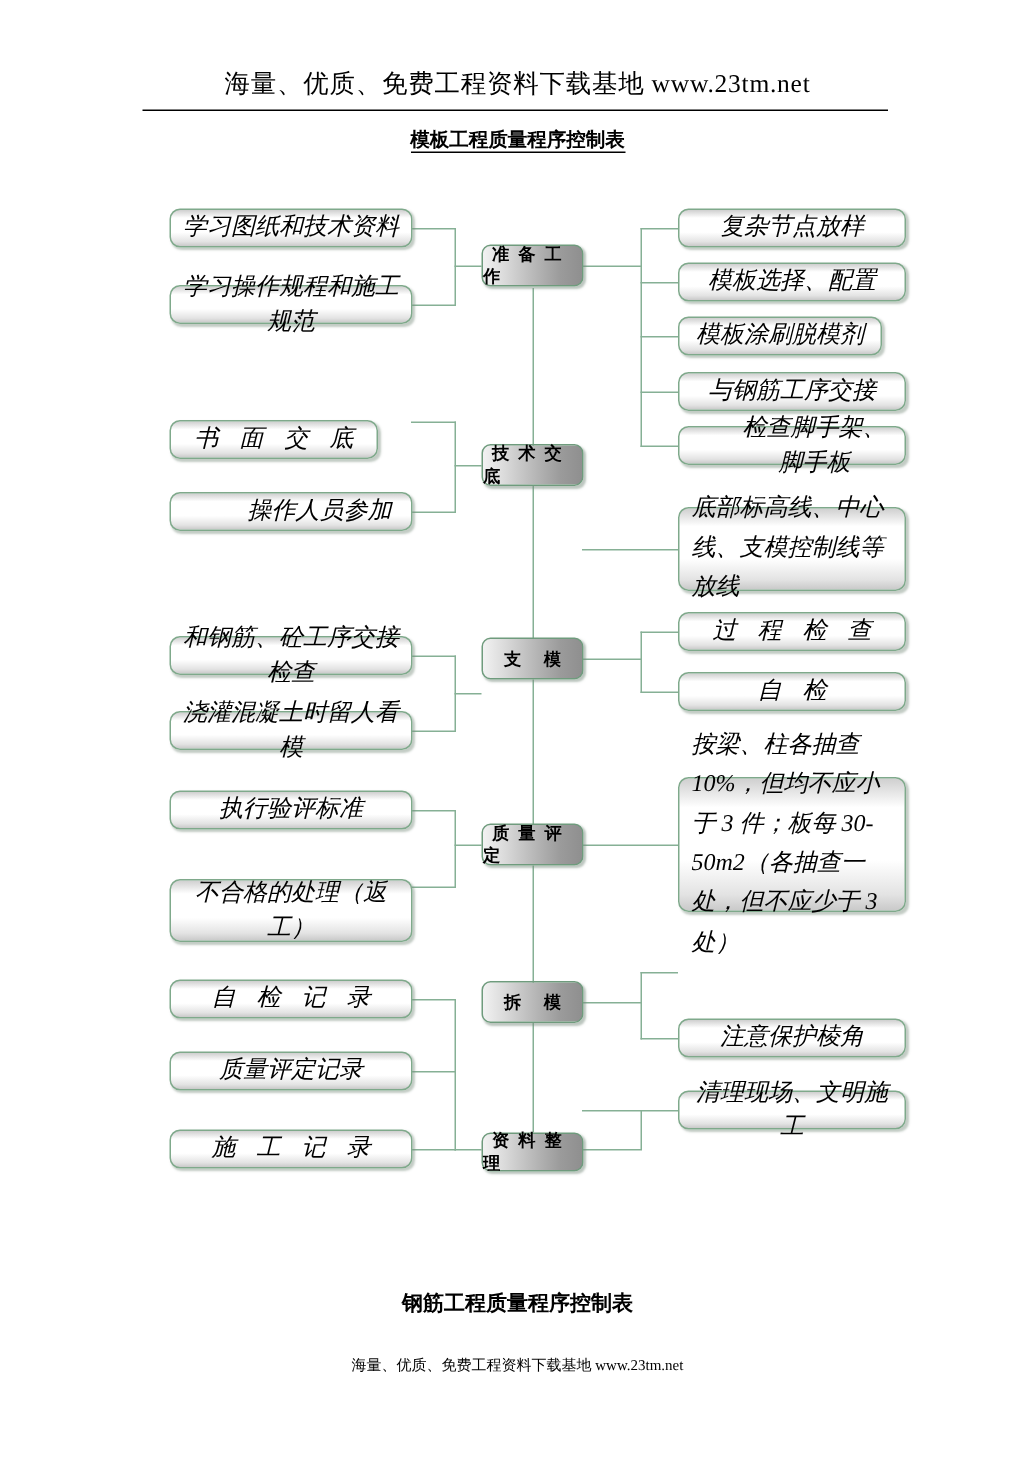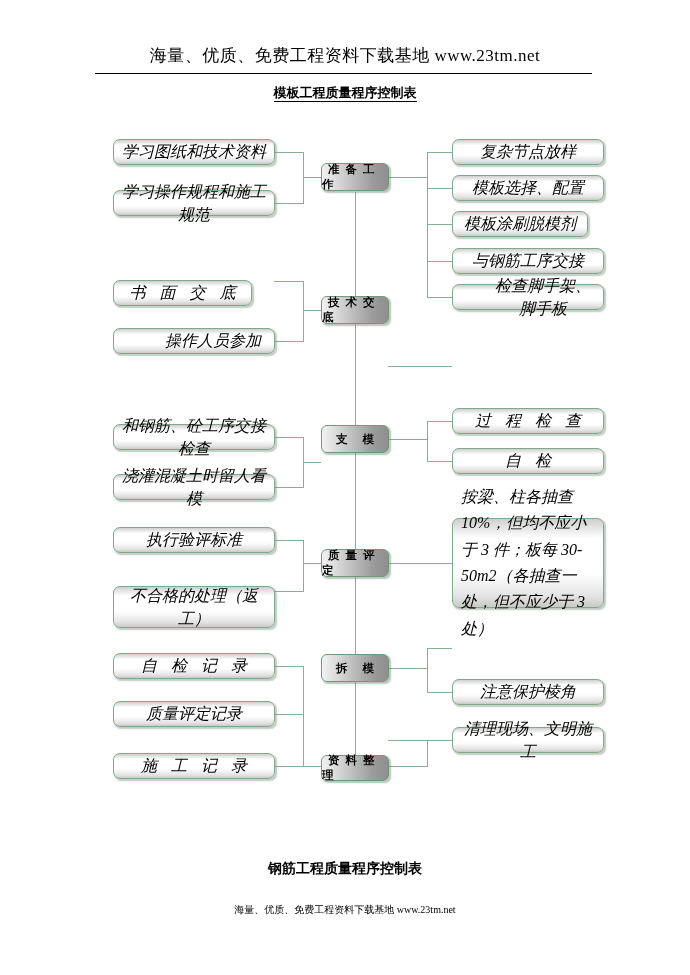--- a/index.html
+++ b/index.html
@@ -160,20 +160,21 @@
   <div class="node spaced" style="left:113px;top:653px;width:162px;height:26px;">自 检 记 录</div>
   <div class="node" style="left:113px;top:701px;width:162px;height:26px;">质量评定记录</div>
   <div class="node spaced" style="left:113px;top:753px;width:162px;height:26px;">施 工 记 录</div>
 
   <div class="node" style="left:452px;top:139px;width:152px;height:26px;">复杂节点放样</div>
   <div class="node" style="left:452px;top:175px;width:152px;height:26px;">模板选择、配置</div>
   <div class="node" style="left:452px;top:211px;width:136px;height:26px;">模板涂刷脱模剂</div>
   <div class="node" style="left:452px;top:248px;width:152px;height:26px;">与钢筋工序交接</div>
   <div class="node" style="left:452px;top:284px;width:152px;height:26px;padding-left:36px;">检查脚手架、脚手板</div>
 
+  <div class="node multiline" style="left:452px;top:338px;width:152px;height:56px;">底部标高线、中心线、支模控制线等放线</div>
 
   <div class="node spaced" style="left:452px;top:408px;width:152px;height:26px;">过 程 检 查</div>
   <div class="node spaced" style="left:452px;top:448px;width:152px;height:26px;">自  检</div>
 
   <div class="node multiline" style="left:452px;top:518px;width:152px;height:90px;">按梁、柱各抽查 10%，但均不应小于 3 件；板每 30-50m2（各抽查一处，但不应少于 3 处）</div>
 
   <div class="node" style="left:452px;top:679px;width:152px;height:26px;">注意保护棱角</div>
 
   <div class="node" style="left:452px;top:727px;width:152px;height:26px;">清理现场、文明施工</div>
 

